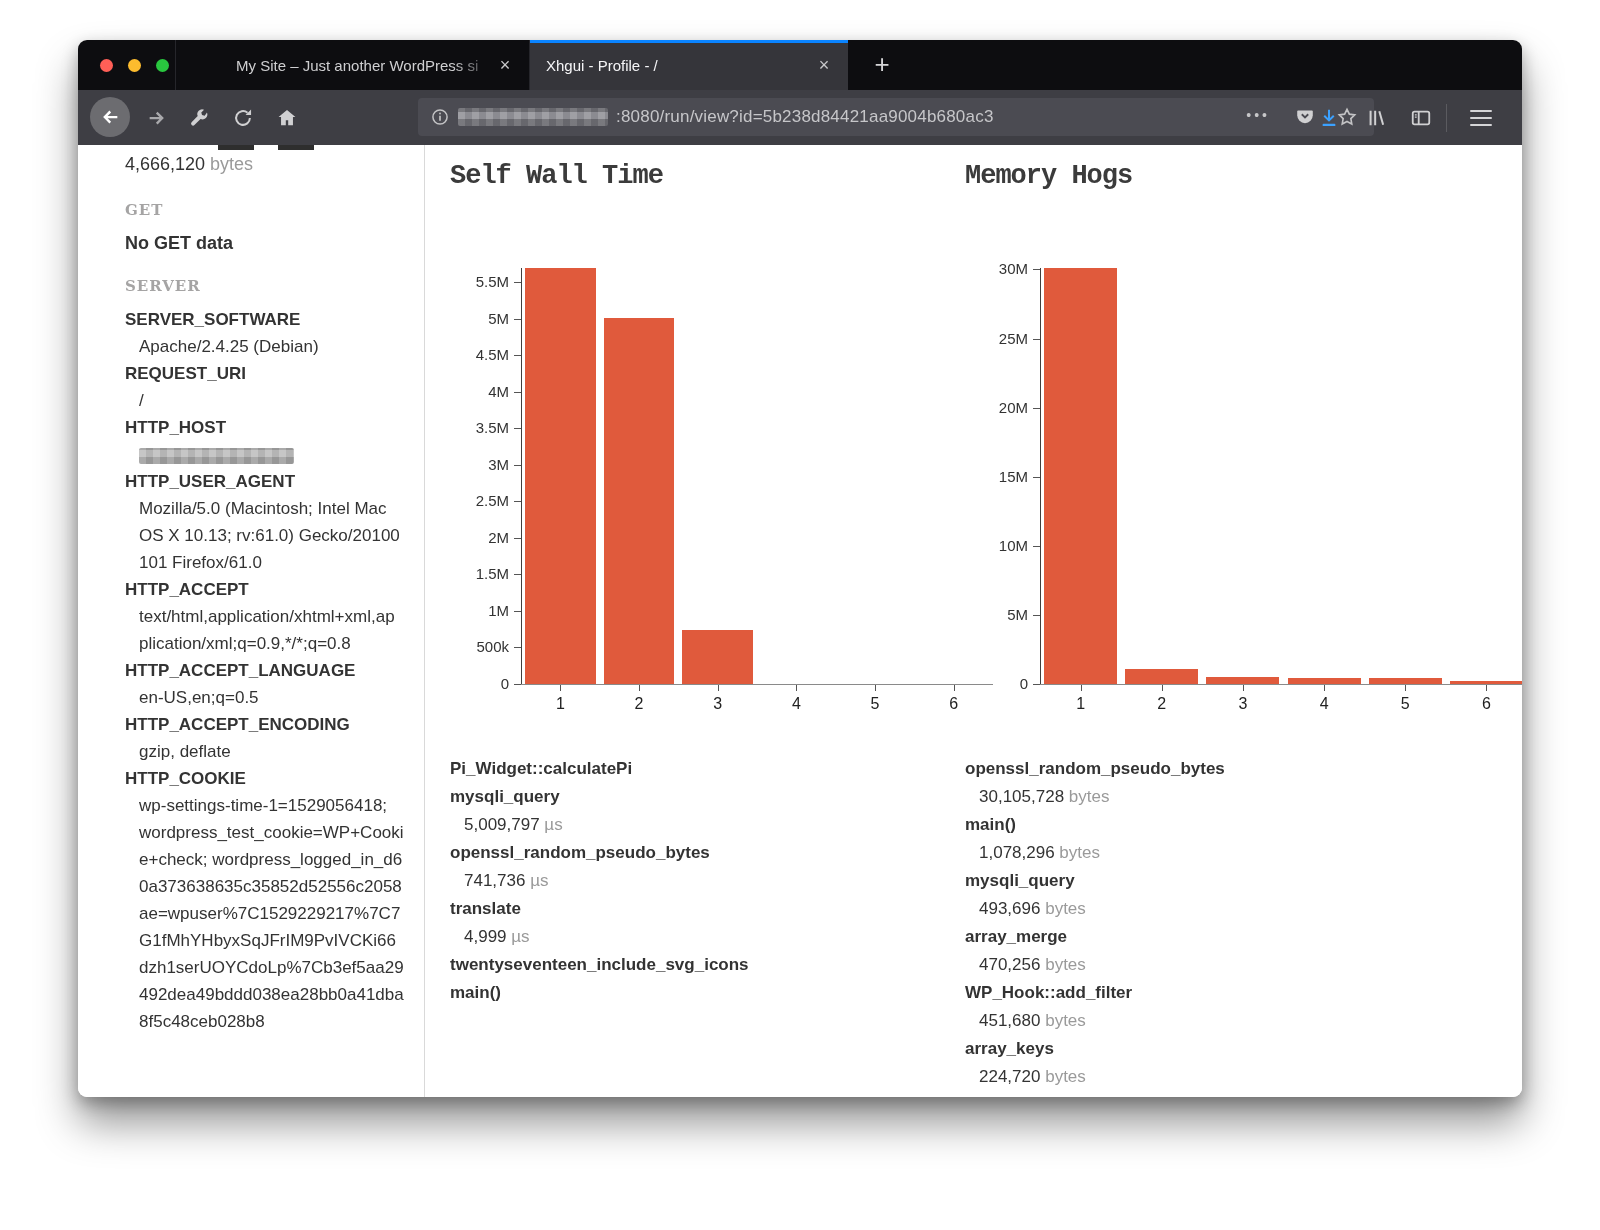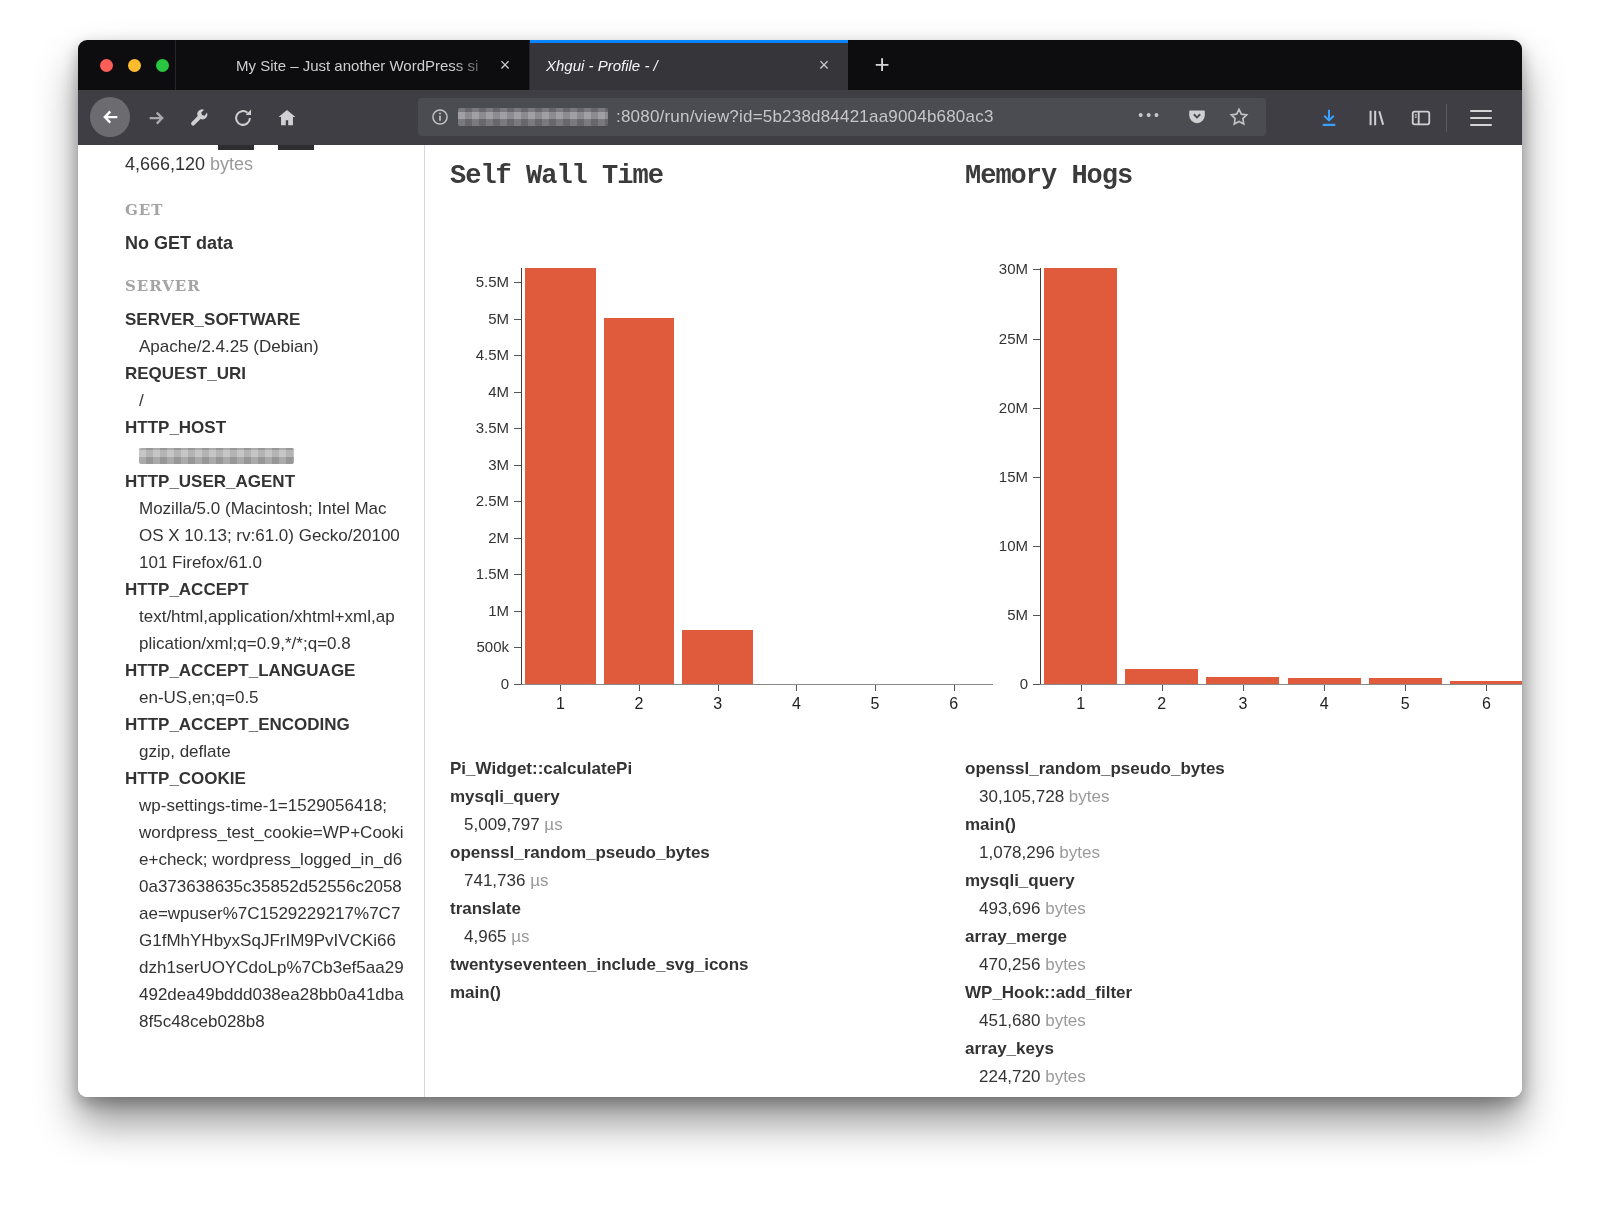--- a/index.html
+++ b/index.html
@@ -16,35 +16,35 @@
   .traffic{position:absolute;left:22px;top:19px;display:flex;gap:15px;}
   .light{width:13px;height:13px;border-radius:50%;}
   .light.red{background:#ff5f57;} .light.yellow{background:#fdbc2e;} .light.green{background:#29c73f;}
   .tab{position:absolute;top:0;height:50px;box-sizing:border-box;}
   .tab-inactive{left:97px;width:355px;border-left:1px solid #26262b;border-right:1px solid #26262b;}
   .tab-active{left:452px;width:318px;background:#35353a;}
   .tab-active::before{content:"";position:absolute;left:0;right:0;top:0;height:3px;background:#0a84ff;}
   .tab-title{position:absolute;top:0;bottom:0;display:flex;align-items:center;
              font-size:15px;white-space:nowrap;overflow:hidden;}
   .tab-inactive .tab-title{left:60px;right:40px;color:#cfcfd1;}
-  .tab-active .tab-title{left:16px;right:44px;color:#f5f5f7;font-style:italic;}
+  .tab-active .tab-title{left:16px;right:44px;color:#f5f5f7;}
   .tab-fade{position:absolute;right:34px;top:0;bottom:0;width:42px;
             background:linear-gradient(90deg,rgba(13,13,16,0),#0d0d10);}
   .tab-close{position:absolute;right:12px;top:13px;width:24px;height:24px;line-height:24px;
              text-align:center;color:#c9c9cb;font-size:18px;}
   .newtab{position:absolute;left:787px;top:8px;width:34px;height:34px;line-height:32px;
           text-align:center;color:#d5d5d7;font-size:26px;font-weight:300;}
 
   
   .toolbar{position:absolute;top:50px;left:0;right:0;height:55px;background:#3e3e44;
            border-bottom:1px solid #26262b;}
   .tb-icon{position:absolute;top:17px;width:22px;height:22px;}
   .back-circle{position:absolute;left:12px;top:7px;width:40px;height:40px;border-radius:50%;
                background:#6c6c70;display:flex;align-items:center;justify-content:center;}
-  .urlbar{position:absolute;left:340px;top:8px;width:848px;height:38px;background:#4b4b52;
+  .urlbar{position:absolute;left:340px;top:8px;width:956px;height:38px;background:#4b4b52;
           border-radius:4px;display:flex;align-items:center;overflow:hidden;}
   .url-info{margin-left:12px;flex:0 0 auto;width:20px;height:20px;}
   .url-host{margin-left:8px;flex:0 0 auto;}
   .url-text{margin-left:8px;color:#c6c6c9;font-size:17px;letter-spacing:.2px;white-space:nowrap;}
   .url-fade{position:absolute;right:138px;top:0;bottom:0;width:60px;
             background:linear-gradient(90deg,rgba(75,75,82,0),#4b4b52);}
   .url-dots{position:absolute;right:104px;top:9px;color:#c6c6c8;font-size:14px;letter-spacing:3px;}
   .url-pocket{position:absolute;right:58px;top:8px;width:22px;height:22px;}
   .url-star{position:absolute;right:16px;top:8px;width:22px;height:22px;}
   .tb-divider{position:absolute;left:1368px;top:14px;width:1px;height:28px;background:#5b5b60;}
@@ -262,21 +262,21 @@
           <div class="xtick" style="left: 432.667px;"></div>
           <div class="xlab" style="left: 412.667px;">6</div>
         </div>
       <dl class="fn-list">
           <dt>Pi_Widget::calculatePi</dt>
           <dt>mysqli_query</dt>
           <dd><span>5,009,797</span><span class="unit"> µs</span></dd>
           <dt>openssl_random_pseudo_bytes</dt>
           <dd><span>741,736</span><span class="unit"> µs</span></dd>
           <dt>translate</dt>
-          <dd><span>4,965</span><span class="unit"> µs</span></dd>
+          <dd><span>4,999</span><span class="unit"> µs</span></dd>
           <dt>twentyseventeen_include_svg_icons</dt>
           <dt>main()</dt>
         </dl>
     </div>
 
     <div class="col" id="col-mem">
       <h1 class="chart-title">Memory Hogs</h1>
       <div class="plot">
           <div class="ytick-label" style="top: 406px;">0</div>
           <div class="ytick-dash" style="top: 416px;"></div>

